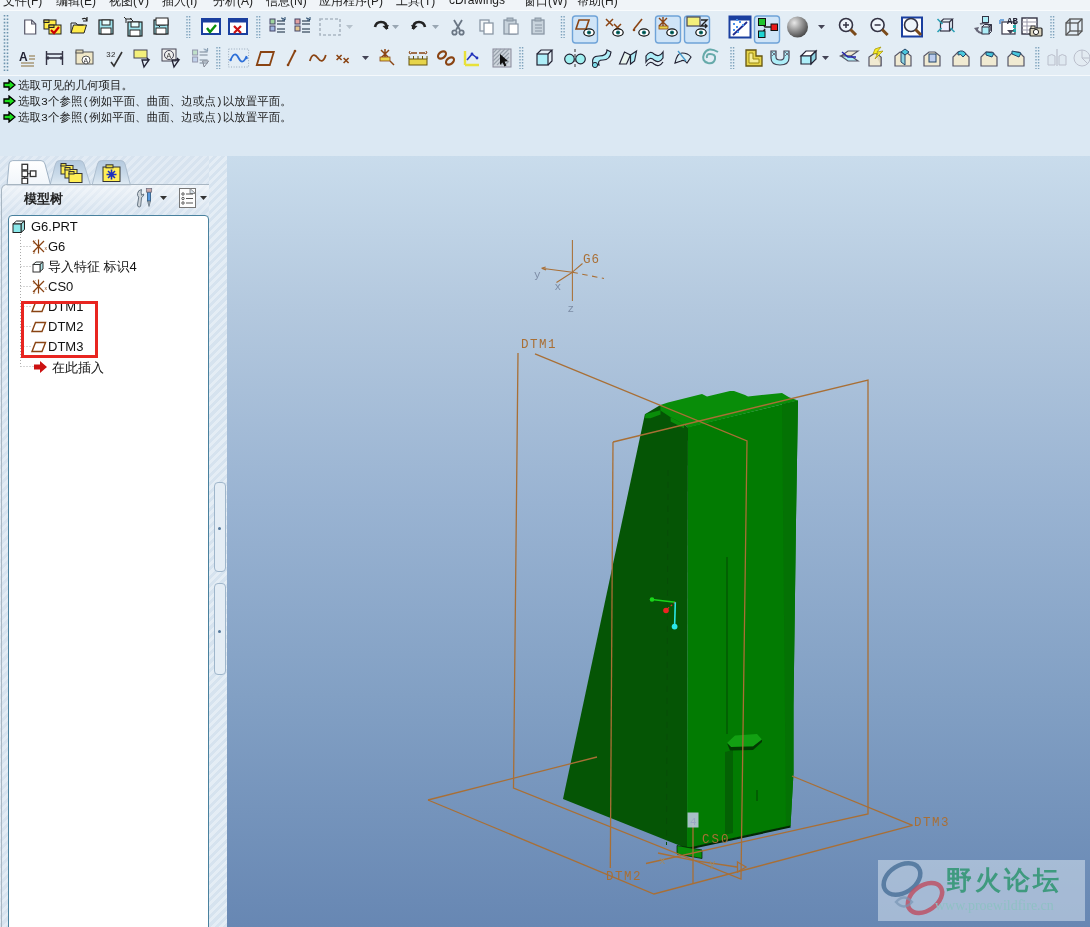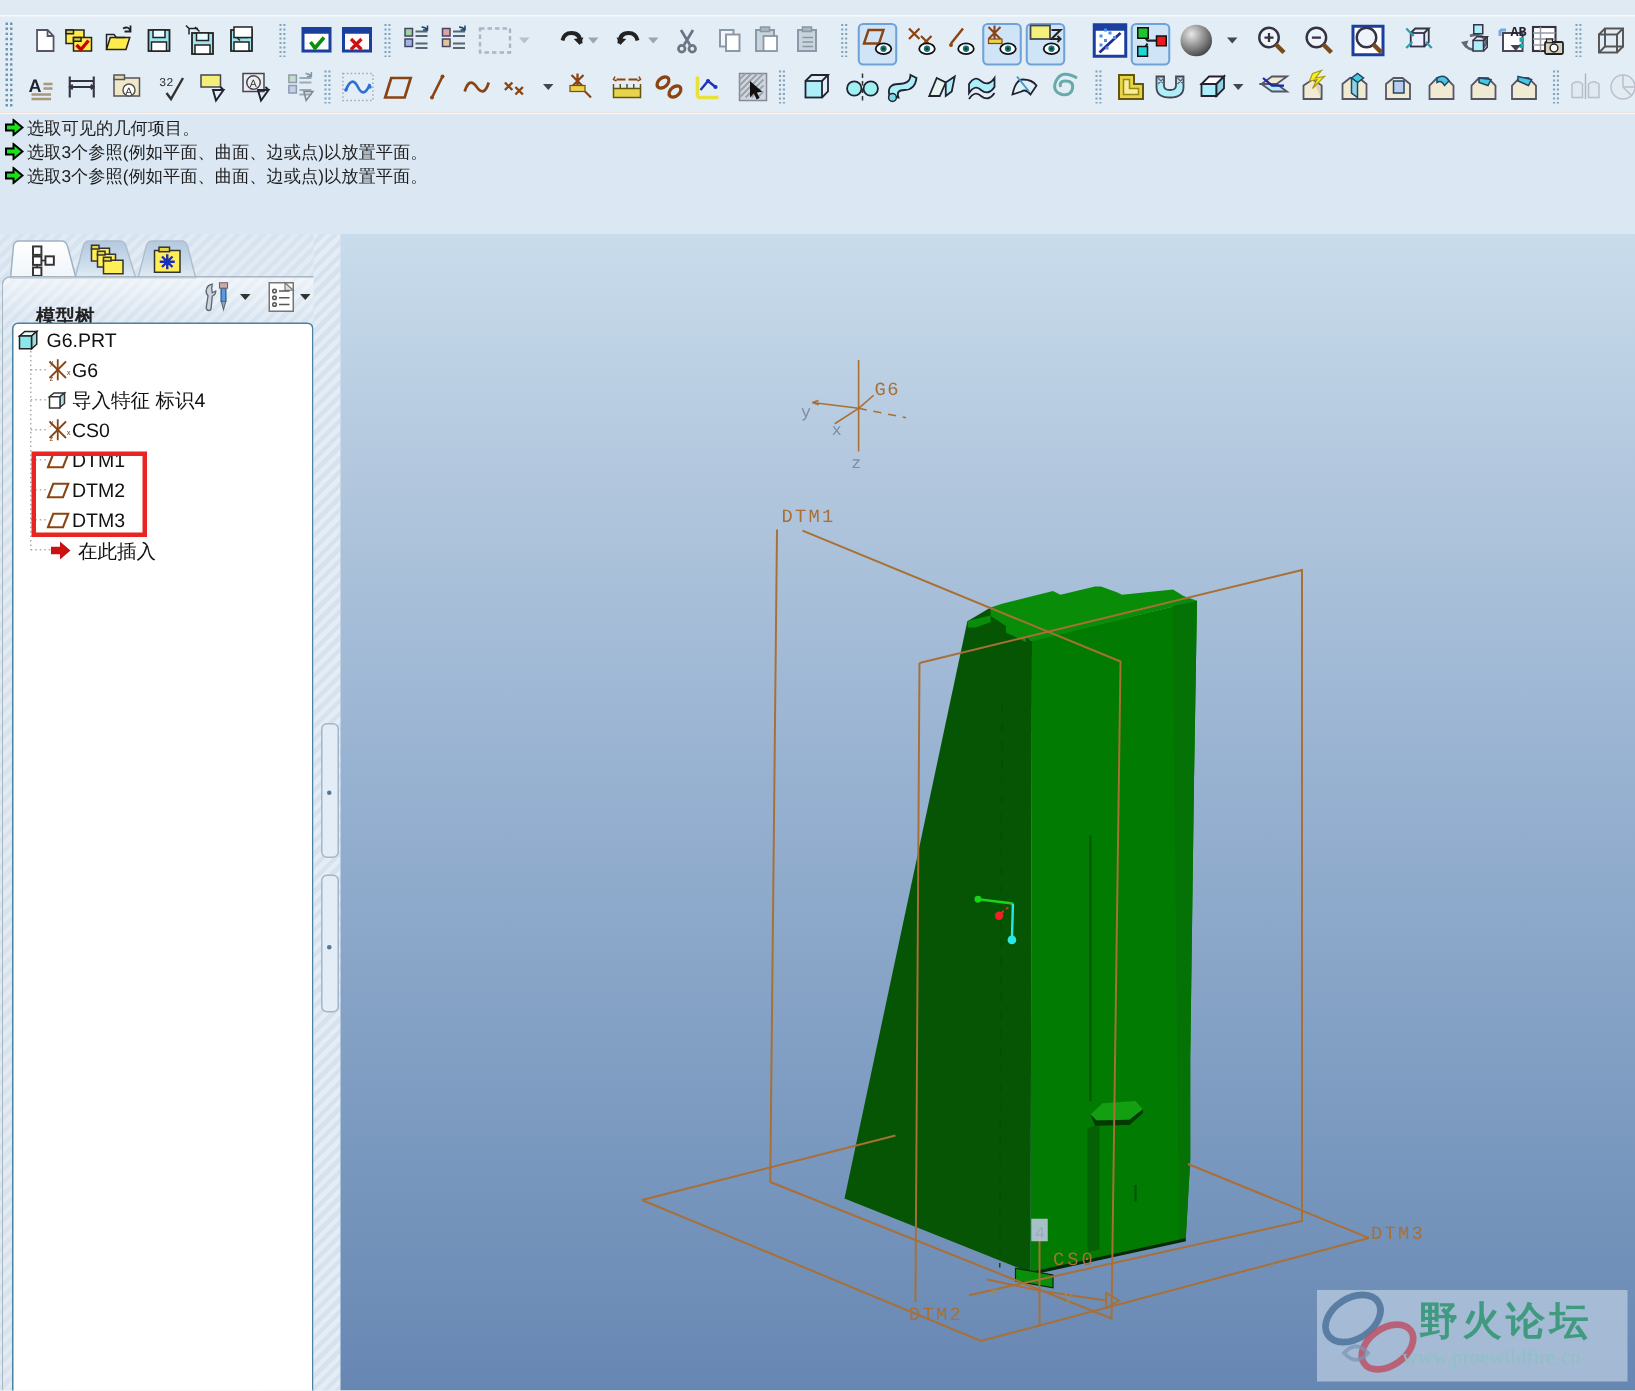--- a/index.html
+++ b/index.html
@@ -6,51 +6,64 @@
     font-family:"Liberation Sans",sans-serif;}
   #page{position:relative;width:1090px;height:927px;background:#dfeaf3;}
   
   #menubar{position:absolute;left:0;top:0;width:1090px;height:10px;background:#f0f4f8;overflow:hidden;}
   #menubar span{position:absolute;top:-7px;font-size:12px;color:#222;white-space:nowrap;}
   
   #toolbars{position:absolute;left:0;top:10px;width:1090px;height:64px;
      background:#e3edf5;border-top:1px solid #f8fbfd;border-bottom:5px solid #f97316;}
   
   #msg{position:absolute;left:0;top:75px;width:1090px;height:81px;background:#dbe8f3;
-       border-top:1px solid #f5f9fc;}
+       border-top:1px solid #f5f9fc;font-family:Liberation Mono, monospace;}
   .msgline{position:absolute;left:3px;height:16px;font-size:11.5px;color:#1d1d1d;white-space:nowrap;}
   .marrow{display:inline-block;width:13px;height:12px;margin-right:2px;vertical-align:-2px;}
   
   #leftpanel{position:absolute;left:0;top:156px;width:227px;height:771px;
      background:repeating-linear-gradient(135deg,#e2ebf4 0 3px,#d7e3ef 3px 6px);}
   #treebox{position:absolute;left:8px;top:215px;width:199px;height:712px;background:#fff;
      border:1px solid #49819e;border-radius:4px 4px 0 0;}
   #redbox{position:absolute;left:21px;top:301px;width:71px;height:51px;border:3px solid #e82520;}
   
   #ptabs{position:absolute;left:0;top:156px;width:227px;height:62px;}
   #pframe{position:absolute;left:1px;top:184px;width:215px;height:742px;
      border:1px solid #a8b6c2;border-radius:6px 6px 0 0;border-bottom:none;
      background:linear-gradient(rgba(255,255,255,.55),rgba(255,255,255,0) 26px);}
   #phead{position:absolute;left:2px;top:184px;width:214px;height:31px;}
-  #phead b{position:absolute;left:22px;top:6px;font-size:13px;color:#222;margin-top:12px;}
+  #phead b{position:absolute;left:22px;top:6px;font-size:13px;color:#222;}
   
   #splitter{position:absolute;left:209px;top:156px;width:18px;height:771px;
     background:repeating-linear-gradient(135deg,#e4edf5 0 3px,#d6e3ef 3px 6px);}
   .shandle{position:absolute;left:5px;width:10px;background:#e4edf5;border:1px solid #9fb6cb;border-radius:4px;}
   .shandle i{position:absolute;left:3px;width:3px;height:3px;border-radius:2px;background:#54789c;}
   
   #viewport{position:absolute;left:227px;top:156px;width:863px;height:771px;
     background:linear-gradient(#c9dcec 0%,#b3c8de 20%,#99b3d2 45%,#82a0c4 70%,#6787b3 100%);}
   #wm{position:absolute;right:5px;bottom:6px;width:207px;height:61px;background:rgba(213,226,238,.55);}
   #wm .t1{position:absolute;left:68px;top:3px;font-size:26px;font-weight:bold;color:rgba(45,148,112,.85);letter-spacing:3px;}
   #wm .t2{position:absolute;left:57px;top:38px;font-size:14px;color:#8fc0c4;font-family:Liberation Serif, serif;}
 </style>
 </head>
 <body>
 <div id="page">
+  <div id="menubar">
+    <span style="left:3px">文件(F)</span>
+      <span style="left:56px">编辑(E)</span>
+    <span style="left:109px">视图(V)</span>
+      <span style="left:162px">插入(I)</span>
+    <span style="left:213px">分析(A)</span>
+      <span style="left:266px">信息(N)</span>
+    <span style="left:319px">应用程序(P)</span>
+      <span style="left:396px">工具(T)</span>
+    <span style="left:449px">cDrawings</span>
+      <span style="left:524px">窗口(W)</span>
+    <span style="left:577px">帮助(H)</span>
+  </div>
   <div id="toolbars">
     <svg id="tbsvg" width="1090" height="62" style="position:absolute;left:0;top:0">
         <g stroke="#6b93ad" stroke-width="1.6" stroke-dasharray="1.6 1.8">
           <line x1="4.5" y1="4" x2="4.5" y2="60"></line>
           <line x1="7.5" y1="4" x2="7.5" y2="60"></line>
         </g>
         <g transform="translate(29.7,16)">
           <path d="M-5,-7 h7 l4,4 v10 h-11 z" fill="#fff" stroke="#556" stroke-width="1.2"></path>
           <path d="M2,-7 v4 h4" fill="none" stroke="#556" stroke-width="1.2"></path>
         </g>

